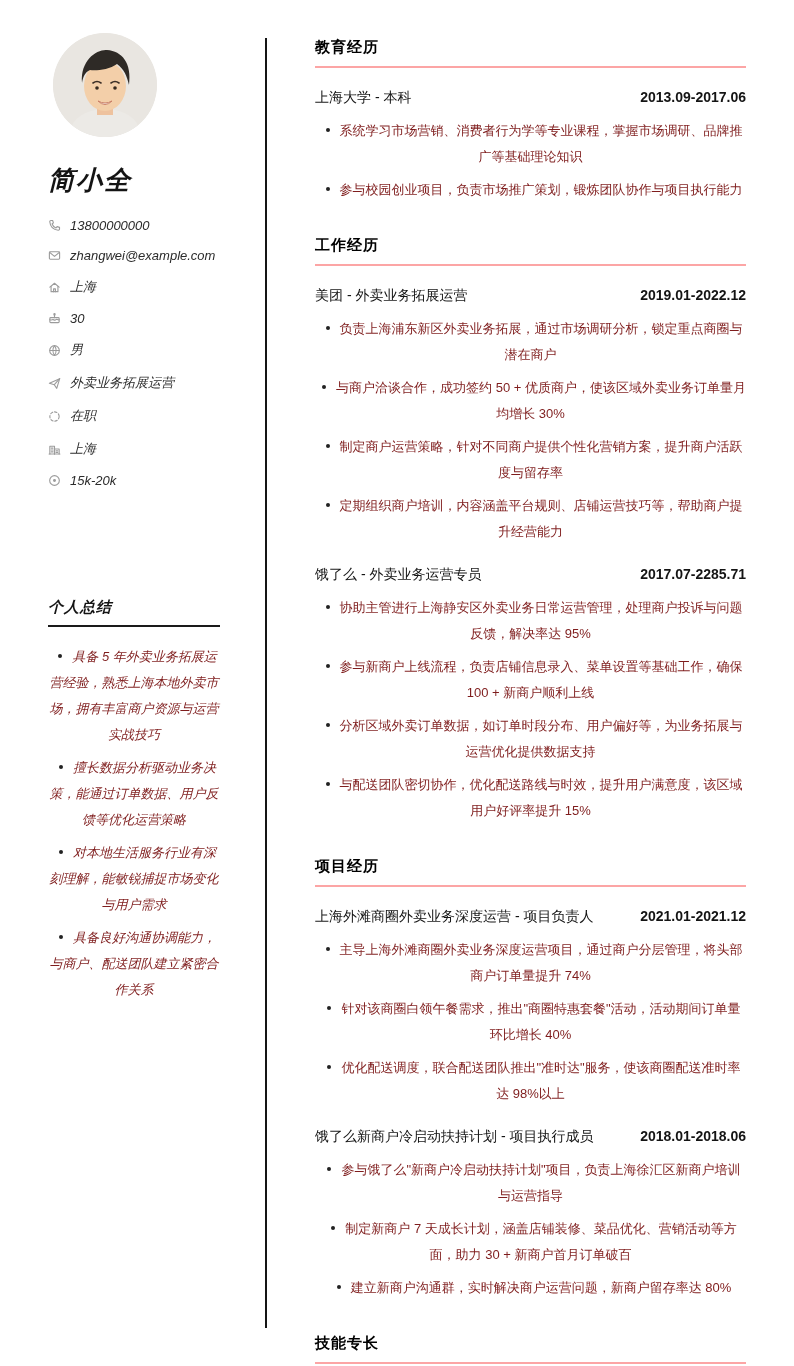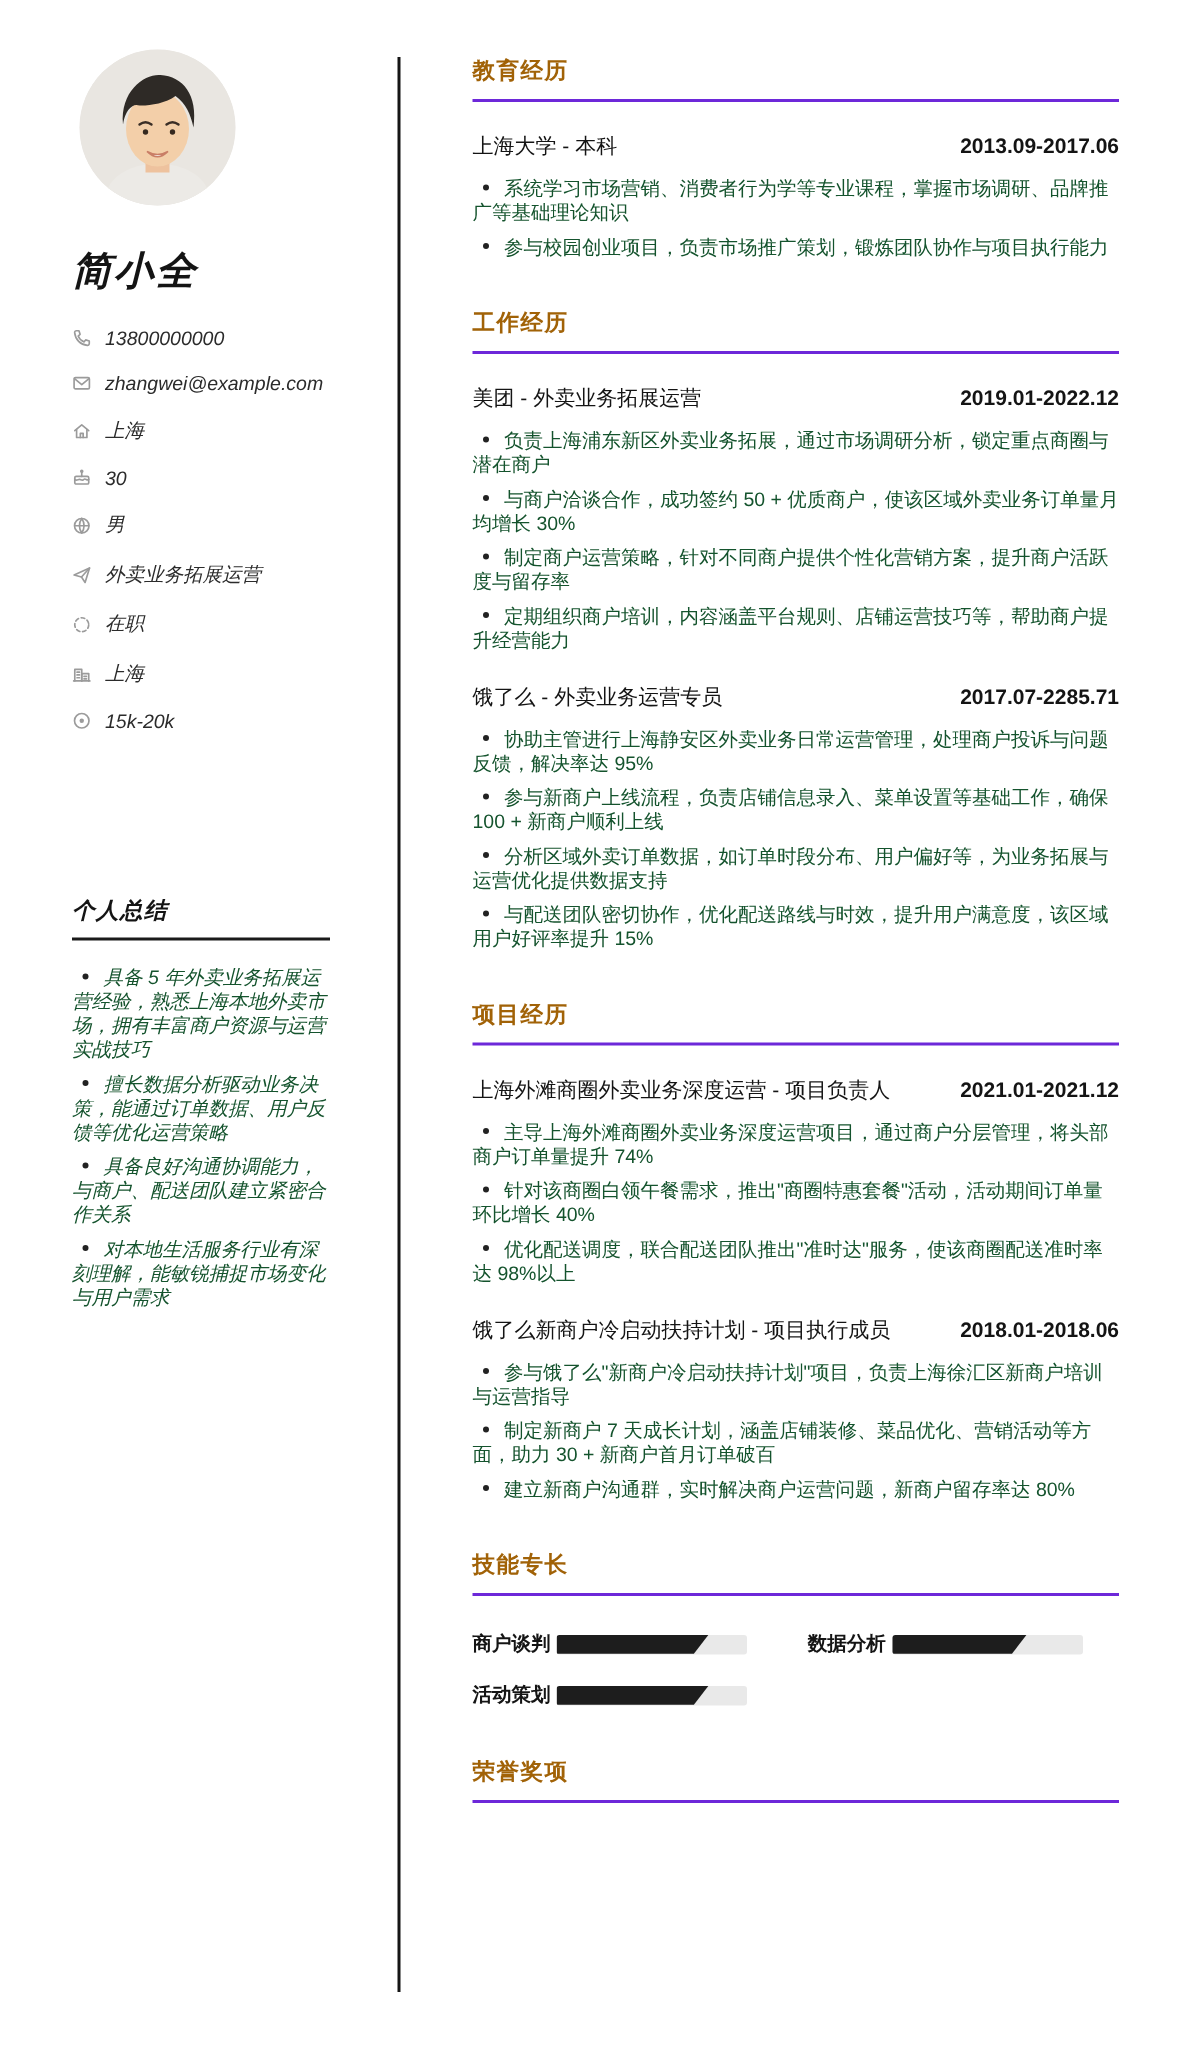--- a/index.html
+++ b/index.html
@@ -15,27 +15,27 @@
   .avatar { width:104px; height:104px; border-radius:50%; overflow:hidden; margin-left:5px; background:#e9e6e1; }
   .avatar svg { display:block; }
   .name { margin-top:26px; font-size:26px; font-weight:bold; color:#141414; letter-spacing:2px; }
   .contacts { margin-top:20px; }
   .contact-row { display:flex; align-items:center; margin-bottom:15px; font-size:13px; color:#2b2b2b; }
   .contact-row .cicon { width:13px; height:13px; margin-right:9px; flex:none; }
   .contact-row svg { width:13px; height:13px; stroke:#9b9b9b; fill:none; stroke-width:1.2; stroke-linecap:round; stroke-linejoin:round; display:block; }
   .side-section { margin-top:110px; width:172px; }
   .side-heading { font-size:15px; font-weight:bold; color:#141414; padding-bottom:8px; border-bottom:2px solid #1a1a1a; letter-spacing:1px; }
   .side-list { margin-top:17px; }
-  .li { font-size:13px; line-height:16px; color:#14532d; margin-bottom:7px; }
+  .li { font-size:13px; line-height:26px; color:#7f1d1d; margin-bottom:7px;text-align:center; }
   .dot { display:inline-block; width:4px; height:4px; background:#222; border-radius:50%; margin:0 10px 3px 7px; vertical-align:middle; }
 
   
   .main { position:absolute; left:315px; top:38px; width:431px; }
   .section { margin-bottom:33px; }
-  .heading { font-size:15px; font-weight:bold; color:#a16207; padding-bottom:9px; border-bottom:2px solid #6d28d9; letter-spacing:1px; }
+  .heading { font-size:15px; font-weight:bold; color:#000000; padding-bottom:9px; border-bottom:2px solid #fca5a5; letter-spacing:1px; }
   .entry { margin-top:21px; }
   .entry-head { display:flex; justify-content:space-between; align-items:baseline; }
   .entry-title { font-size:14px; font-weight:normal; color:#141414; }
   .entry-date { font-size:14px; font-weight:bold; color:#141414; white-space:nowrap; }
   .bullets { margin-top:11px; }
 
   
   .skill-grid { display:grid; grid-template-columns:1fr 1fr; column-gap:44px; row-gap:19px; margin-top:23px;gap:16px; }
   .skill { display:flex; align-items:center; }
   .skill-label { width:56px; font-size:13px; font-weight:bold; color:#141414; flex:none; }
@@ -152,22 +152,22 @@
           </span>
         <span>15k-20k</span>
       </div>
     </div>
 
     <div class="side-section">
       <div class="side-heading">个人总结</div>
       <div class="side-list">
         <div class="li"><span class="dot"></span><span>具备 5 年外卖业务拓展运营经验，熟悉上海本地外卖市场，拥有丰富商户资源与运营实战技巧</span></div>
         <div class="li"><span class="dot"></span><span>擅长数据分析驱动业务决策，能通过订单数据、用户反馈等优化运营策略</span></div>
+        <div class="li"><span class="dot"></span><span>对本地生活服务行业有深刻理解，能敏锐捕捉市场变化与用户需求</span></div>
         <div class="li"><span class="dot"></span><span>具备良好沟通协调能力，与商户、配送团队建立紧密合作关系</span></div>
-        <div class="li"><span class="dot"></span><span>对本地生活服务行业有深刻理解，能敏锐捕捉市场变化与用户需求</span></div>
       </div>
     </div>
   </div>
 
   <div class="main">
 
     <div class="section">
       <div class="heading">教育经历</div>
       <div class="entry">
         <div class="entry-head">

